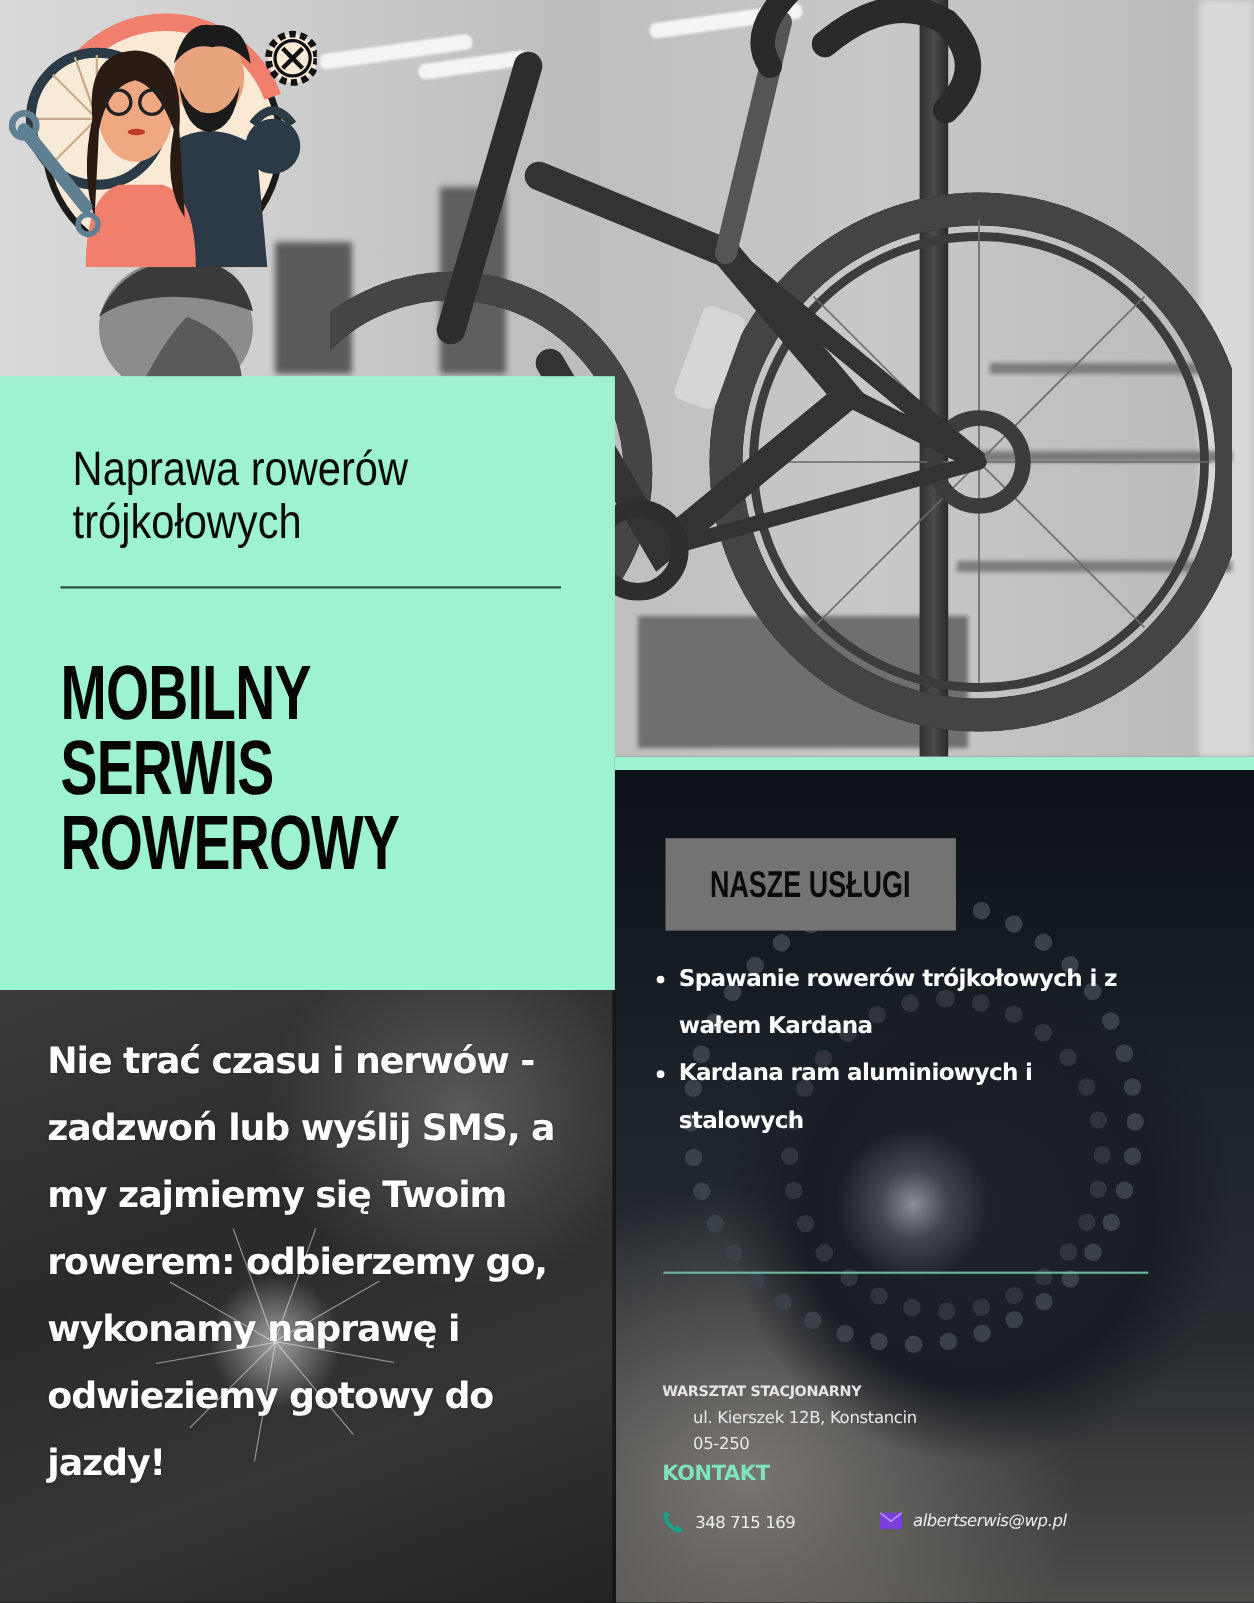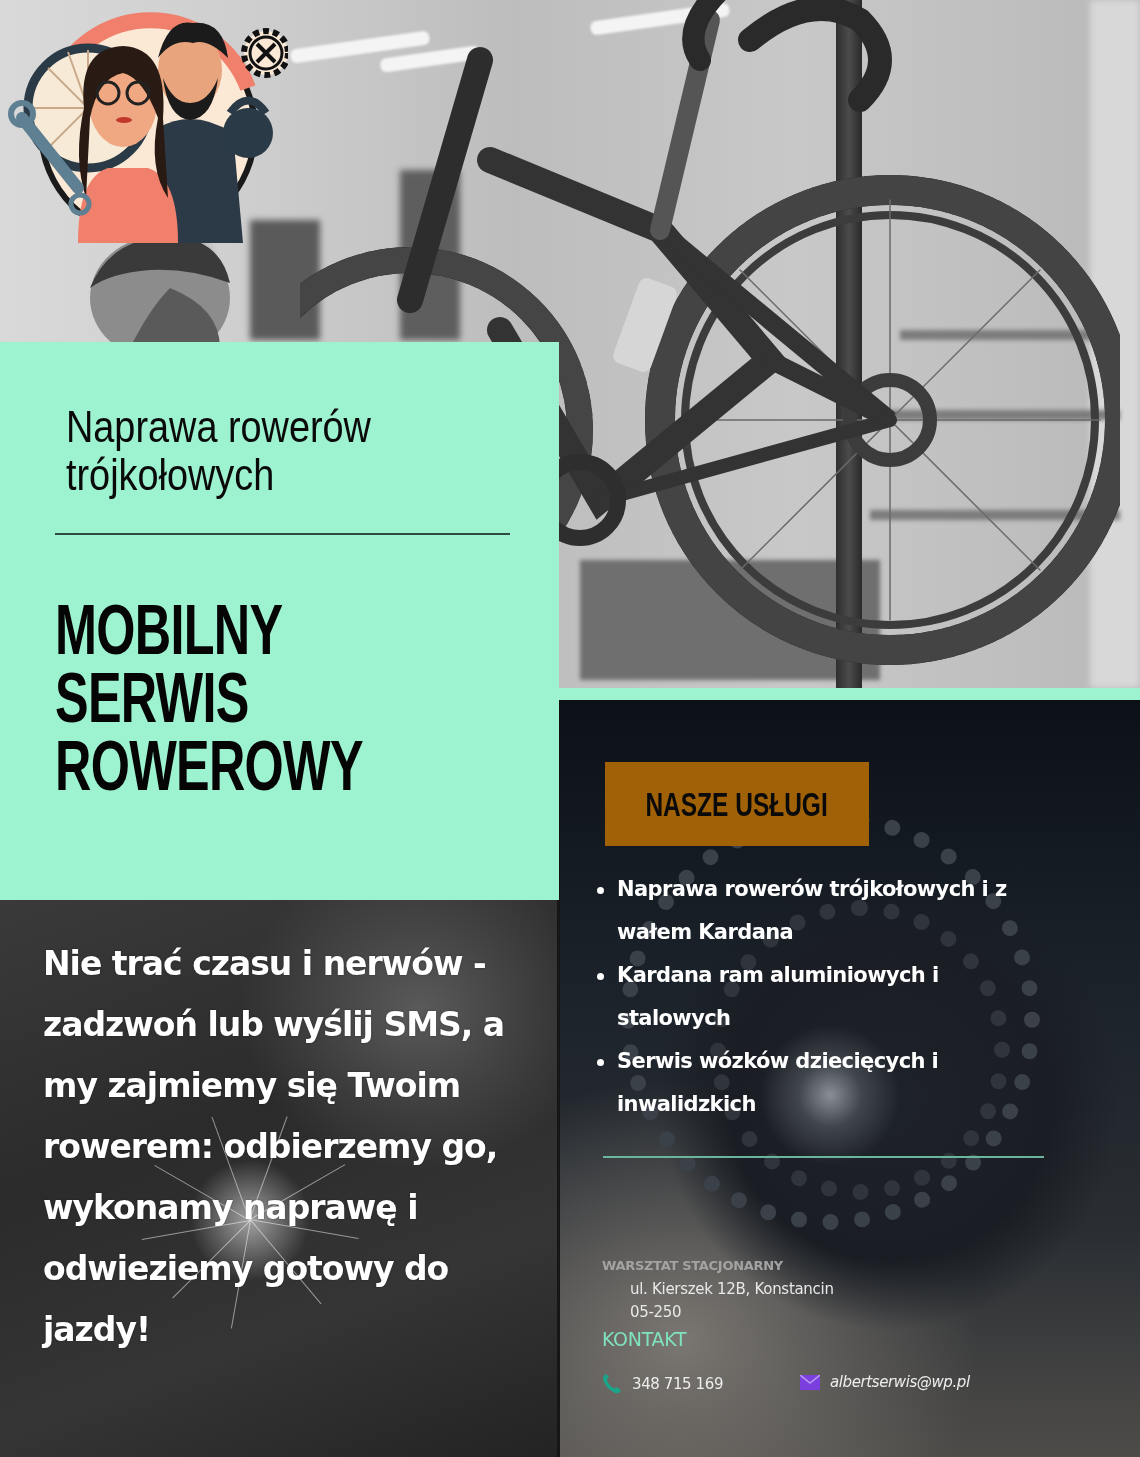--- a/index.html
+++ b/index.html
@@ -66,39 +66,39 @@
     font-family: "DejaVu Sans", sans-serif; font-weight: 700; font-size: 33px; line-height: 61px;
     color: #ffffff; letter-spacing: -1px; text-shadow: 0 0 2px rgba(0,0,0,0.4);
   }
 
   
   .logo { position: absolute; left: 8px; top: 8px; width: 280px; height: 235px; }
 
   
   .services-tag {
     position: absolute; left: 605px; top: 762px; width: 264px; height: 84px;
-    background: #a16207; display: flex; align-items: center; justify-content: center;
+    background: #737373; display: flex; align-items: center; justify-content: center;
   }
   .services-tag span {
     font-family: "Liberation Sans", sans-serif; font-weight: 700; font-size: 34px; color: #0a0a0a;
     transform: scaleX(0.72); white-space: nowrap; display: inline-block;
   }
   .services-list { position: absolute; left: 595px; top: 868px; width: 460px; list-style: none; }
   .services-list li {
     position: relative; padding-left: 22px;
     font-family: "DejaVu Sans", sans-serif; font-weight: 700; font-size: 21px; line-height: 43px;
     color: #ffffff; letter-spacing: -0.6px;
   }
   .services-list li .bullet { position: absolute; left: 2px; top: 19px; width: 7px; height: 7px; border-radius: 50%; background: #fff; }
   .services-rule { position: absolute; left: 603px; top: 1156px; width: 441px; height: 2px; background: #6ab59b; }
 
   
-  .addr-label { position: absolute; left: 602px; top: 1258px; font-family: "DejaVu Sans", sans-serif; font-weight: 700; font-size: 13px; color: #a3a3a3; letter-spacing: -0.3px; }
+  .addr-label { position: absolute; left: 602px; top: 1258px; font-family: "DejaVu Sans", sans-serif; font-weight: 700; font-size: 13px; color: #e5e5e5; letter-spacing: -0.3px; }
   .addr-line { position: absolute; left: 602px; font-family: "DejaVu Sans", sans-serif; font-size: 15px; color: #e8e8e8; letter-spacing: -0.3px; margin-left: 28px; }
-  .contact-label { position: absolute; left: 602px; top: 1328px; font-family: "DejaVu Sans", sans-serif; font-weight: 400; font-size: 19px; color: #7fe3bf; letter-spacing: -0.3px; }
+  .contact-label { position: absolute; left: 602px; top: 1328px; font-family: "DejaVu Sans", sans-serif; font-weight: 700; font-size: 19px; color: #7fe3bf; letter-spacing: -0.3px; }
   .contact-item { position: absolute; top: 1373px; display: flex; align-items: center; gap: 10px; font-family: "DejaVu Sans", sans-serif; font-size: 15px; color: #ededed; letter-spacing: -0.4px; }
 </style>
 </head>
 <body>
 
 <div class="photo-top">
   <div class="wall-panel" style="left:400px;top:170px;width:60px;height:170px;background:#5e5e5e;"></div>
   <div class="wall-panel" style="left:250px;top:220px;width:70px;height:120px;background:#5a5a5a;"></div>
   <div class="wall-panel" style="left:1090px;top:0;width:50px;height:688px;background:#d8d8d8;"></div>
   <div class="shelf" style="left:900px;top:330px;width:210px;height:10px;"></div>
@@ -218,23 +218,22 @@
 <div class="photo-br">
   <div class="cog" style="left:60px;top:110px;width:420px;height:420px;"></div>
   <div class="cog" style="left:150px;top:200px;width:300px;height:300px;border-color:#2f353b;"></div>
 </div>
 
 <div class="services-tag">
   <span>NASZE USŁUGI</span>
 </div>
 
 <ul class="services-list">
-  <li><span class="bullet"></span><span>Naprawa rowerów trójkołowych i z wałem Kardana</span></li>
+  <li><span class="bullet"></span><span>Spawanie rowerów trójkołowych i z wałem Kardana</span></li>
   <li style="width:430px"><span class="bullet"></span><span>Kardana ram aluminiowych i stalowych</span></li>
-  <li style="width:420px"><span class="bullet"></span><span>Serwis wózków dziecięcych i inwalidzkich</span></li>
 </ul>
 <div class="services-rule"></div>
 
 <div class="addr-label">WARSZTAT STACJONARNY</div>
 <div class="addr-line" style="top:1280px;">ul. Kierszek 12B, Konstancin</div>
 <div class="addr-line" style="top:1303px;">05-250</div>
 <div class="contact-label">KONTAKT</div>
 
 <div class="contact-item" style="left:602px;">
   <svg width="20" height="22" viewBox="0 0 20 22">

